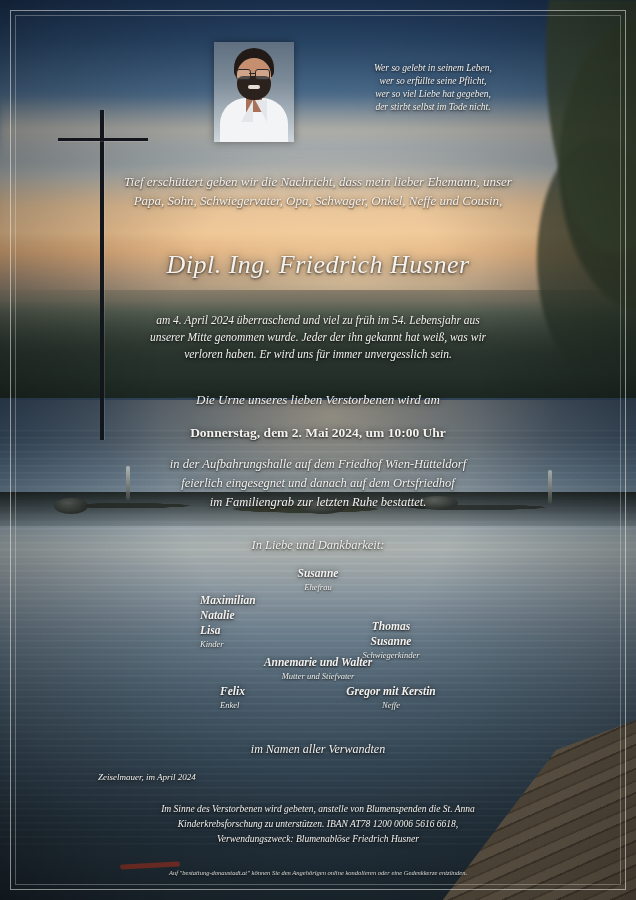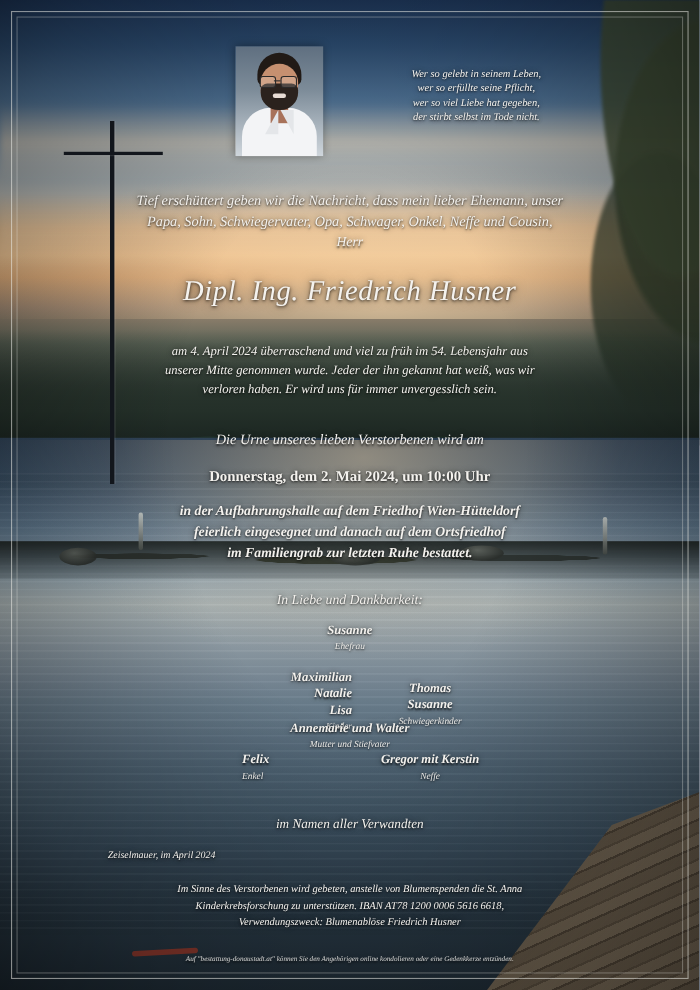--- a/index.html
+++ b/index.html
@@ -337,21 +337,20 @@
     font-size: 13.5px;
     font-weight: bold;
   }
   .place-lines {
     position: absolute;
     left: 98px; top: 455px; width: 440px;
     text-align: center;
     font-size: 12.5px;
     font-style: italic;
     line-height: 19px;
-    font-weight: bold;
   }
   .thanks {
     position: absolute;
     left: 98px; top: 538px; width: 440px;
     text-align: center;
     font-size: 12.5px;
     font-style: italic;
   }
 
   .family {
@@ -374,22 +373,22 @@
     font-style: italic;
     line-height: 12px;
     opacity: 0.95;
   }
   .fam-two {
     position: relative;
     height: 62px;
   }
   .fam-left {
     position: absolute;
-    left: 160px; top: 16px; width: 120px;
-    text-align: right;
+    left: 160px; top: 0; width: 120px;
+    text-align: left;
   }
   .fam-right {
     position: absolute;
     right: 140px; top: 26px; width: 130px;
     text-align: center;
   }
   .fam-pair {
     position: relative;
     height: 36px;
     margin-top: 2px;
@@ -490,21 +489,20 @@
     <div class="poem">
       <div>Wer so gelebt in seinem Leben,</div>
       <div>wer so erfüllte seine Pflicht,</div>
       <div>wer so viel Liebe hat gegeben,</div>
       <div>der stirbt selbst im Tode nicht.</div>
     </div>
 
     <div class="intro">
       <div>Tief erschüttert geben wir die Nachricht, dass mein lieber Ehemann, unser</div>
       <div>Papa, Sohn, Schwiegervater, Opa, Schwager, Onkel, Neffe und Cousin,</div>
-      <div class="herr">Herr</div>
     </div>
 
     <div class="name">Dipl. Ing. Friedrich Husner</div>
 
     <div class="circumstance">
       <div>am 4. April 2024 überraschend und viel zu früh im 54. Lebensjahr aus</div>
       <div>unserer Mitte genommen wurde. Jeder der ihn gekannt hat weiß, was wir</div>
       <div>verloren haben. Er wird uns für immer unvergesslich sein.</div>
     </div>
 

